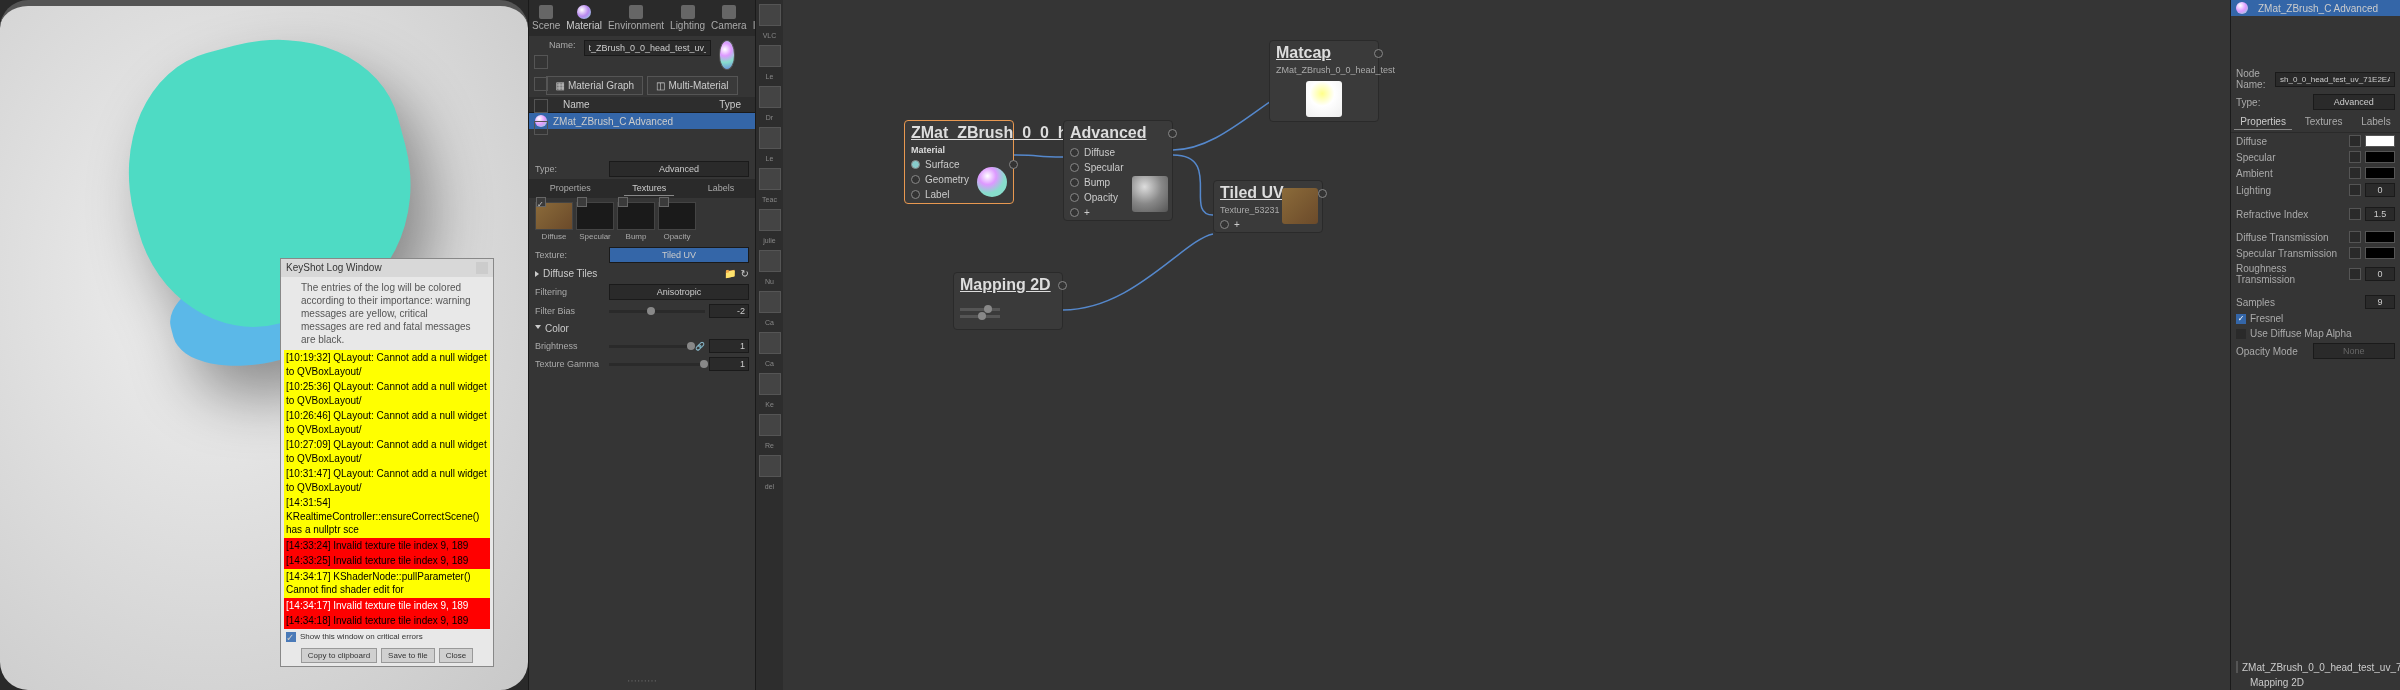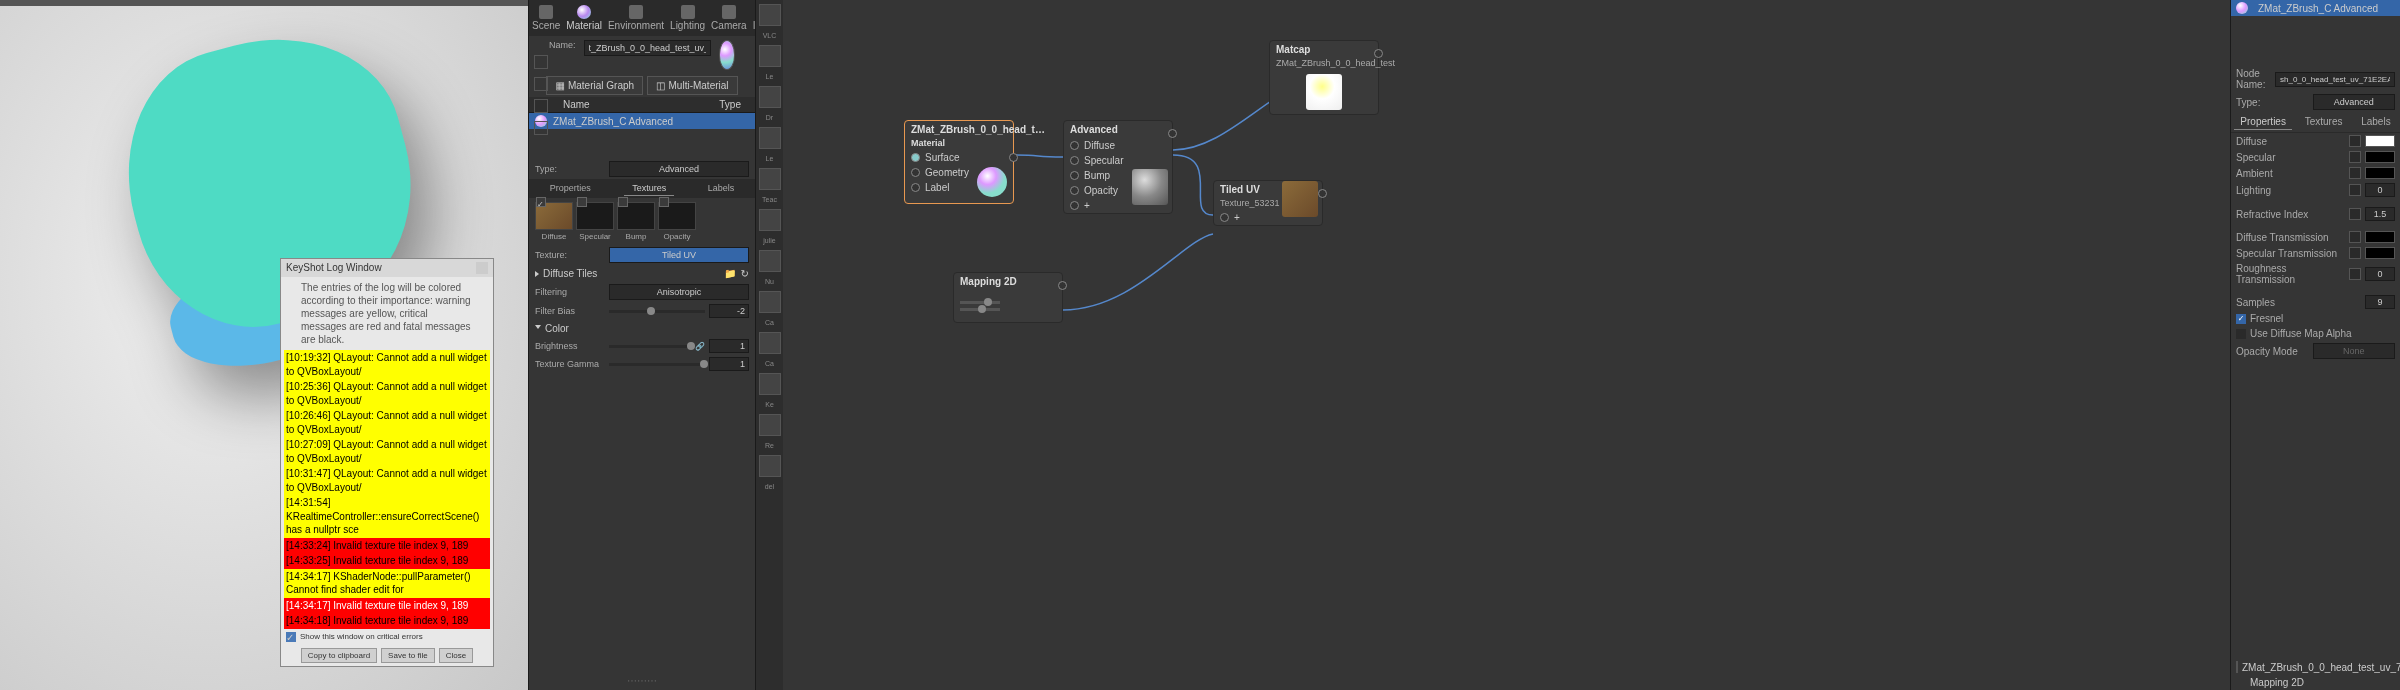--- a/index.html
+++ b/index.html
@@ -1,17 +1,17 @@
 <!DOCTYPE html>
 <html><head>
 <meta charset="utf-8">
 <style>
 * { margin: 0; padding: 0; box-sizing: border-box; font-family: Arial, sans-serif; font-size: 10px; }
 body { background: #2a2a2a; color: #ccc; width: 2400px; height: 690px; overflow: hidden; display: flex; }
-.viewport { width: 528px; height: 690px; background: radial-gradient(ellipse at 40% 40%, #f0f0f0, #c8c8c8); position: relative; border-top: 6px solid #555; }
+.viewport { width: 528px; height: 690px; background: radial-gradient(ellipse at 40% 40%, #f0f0f0, #c8c8c8); position: relative; border-top: 6px solid #555; border-radius: 28px; }
 .render-preview { position: absolute; top: 20px; left: 60px; width: 380px; height: 400px; }
 .sculpt { position: absolute; top: 15px; left: 70px; width: 300px; height: 350px; filter: drop-shadow(20px 30px 30px rgba(0,0,0,0.4)); }
 .sculpt-top { position: absolute; top: 0; left: 0; width: 280px; height: 280px; background: #4edbc4; border-radius: 40% 50% 45% 40% / 50% 40% 50% 45%; transform: rotate(-15deg); }
 .sculpt-bot { position: absolute; bottom: 30px; left: 40px; width: 200px; height: 100px; background: #5bb8e8; border-radius: 40% 40% 50% 50%; transform: rotate(-15deg); }
 .log-window { position: absolute; top: 252px; left: 280px; width: 214px; background: #e8e8e8; border: 1px solid #888; font-size: 9px; }
 .log-title { background: #d8d8d8; padding: 3px 5px; color: #333; display: flex; justify-content: space-between; }
 .log-close { width: 12px; height: 12px; background: #ccc; }
 .log-desc { padding: 4px 20px; color: #555; line-height: 1.3; font-size: 10px; }
 .log-content { margin: 0 3px; background: #fff; font-size: 8px; line-height: 1.35; }
 .log-warn { background: #ffff00; color: #000; padding: 1px 2px; display: block; }
@@ -62,21 +62,21 @@
 .slider-h { position: absolute; width: 8px; height: 8px; background: #888; border-radius: 50%; top: -3px; }
 .num-in { width: 40px; background: #2a2a2a; border: 1px solid #1a1a1a; color: #ccc; padding: 1px 3px; text-align: right; font-size: 9px; }
 
 .lib-strip { width: 28px; background: #2d2d2d; border-left: 1px solid #1a1a1a; display: flex; flex-direction: column; gap: 6px; padding: 4px 2px; align-items: center; }
 .lib-thumb { width: 22px; height: 22px; background: #444; border: 1px solid #555; }
 .lib-cap { font-size: 7px; color: #888; text-align: center; }
 
 .node-editor { flex: 1; background: #353535; position: relative; }
 .node { position: absolute; background: #3a3a3a; border-radius: 4px; min-width: 110px; border: 1px solid #2a2a2a; }
 .node.sel { border: 1.5px solid #e89850; }
-.node-title { padding: 3px 6px; font-size: 10px; font-weight: bold; color: #ddd; }
+.node-title { padding: 3px 6px; font-size: 16px; font-weight: bold; color: #ddd; text-decoration: underline; }
 .node-sub { padding: 0 6px 2px; font-size: 9px; color: #aaa; }
 .node-row { padding: 2px 6px; display: flex; align-items: center; gap: 5px; font-size: 9px; color: #ccc; position: relative; }
 .sock { width: 9px; height: 9px; border-radius: 50%; background: #333; border: 1.5px solid #888; }
 .sock.fill { background: #8cc; }
 .sock-out { position: absolute; right: -5px; width: 9px; height: 9px; border-radius: 50%; background: #333; border: 1.5px solid #888; }
 .node-thumb { width: 36px; height: 36px; margin: 4px auto; border-radius: 3px; }
 .node-mat { position: absolute; bottom: 6px; right: 6px; width: 30px; height: 30px; border-radius: 50%; background: radial-gradient(circle at 35% 30%, #fff, #dd99ff 30%, #88ddcc 60%); }
 svg.wires { position: absolute; top: 0; left: 0; width: 100%; height: 100%; pointer-events: none; }
 .wire { stroke: #5588cc; stroke-width: 1.5; fill: none; }
 .slider2d { width: 40px; height: 26px; margin: 3px 6px; display: flex; flex-direction: column; gap: 4px; justify-content: center; }

